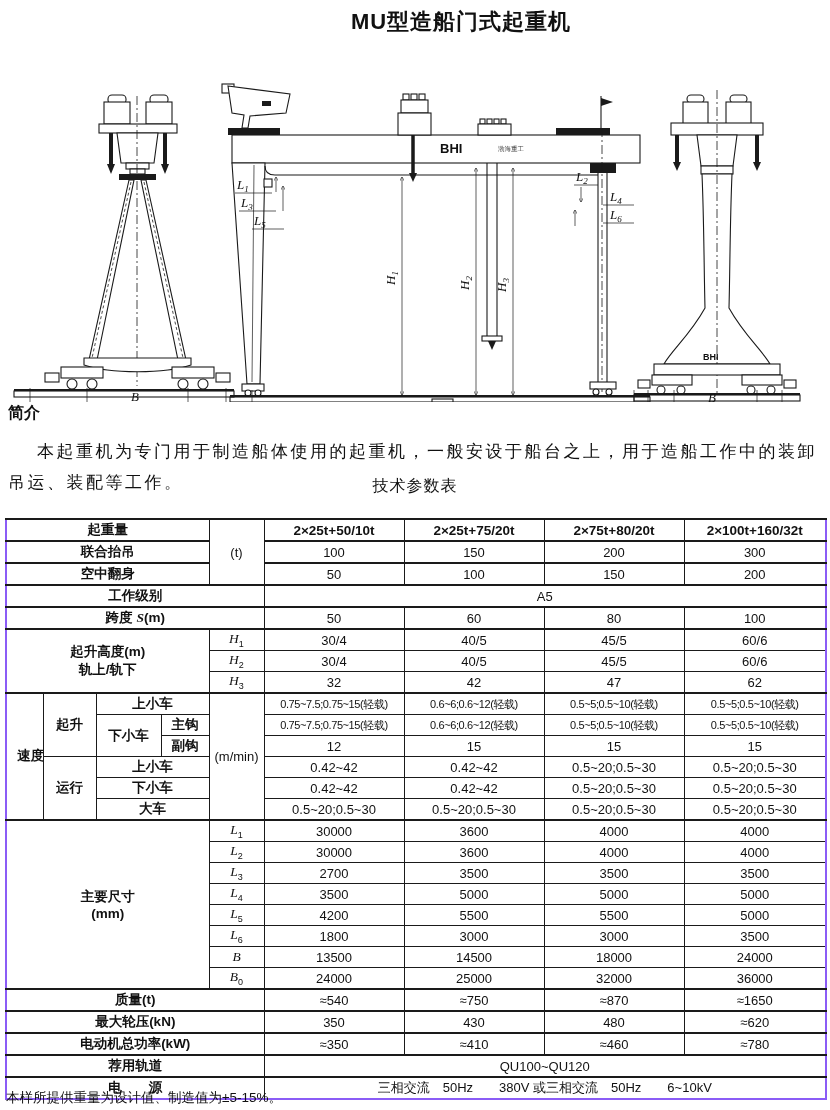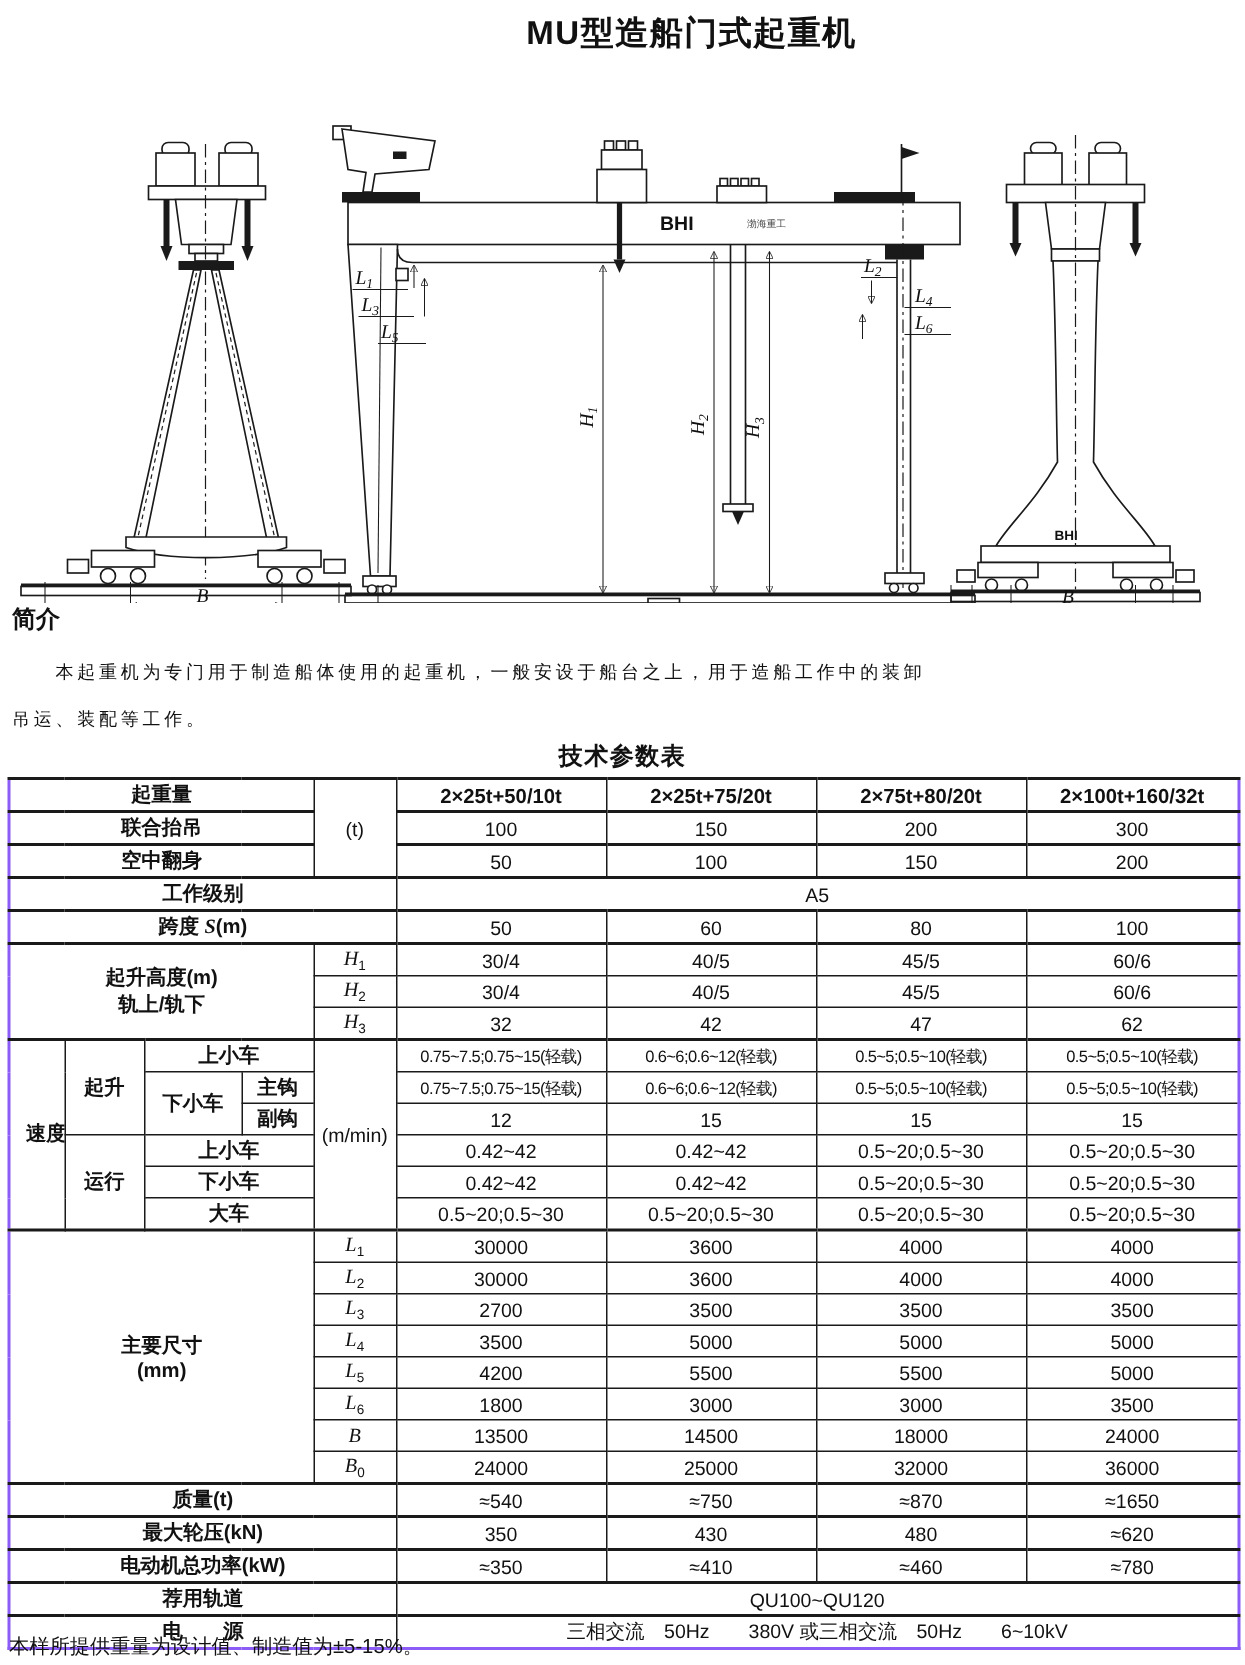--- a/index.html
+++ b/index.html
@@ -1,24 +1,24 @@
 <!DOCTYPE html>
 <html><head>
 <meta charset="utf-8">
 <style>
   html,body{margin:0;padding:0;background:#fff;}
   body{width:830px;height:1110px;position:relative;overflow:hidden;
        font-family:"Liberation Sans",sans-serif;color:#111;}
   .abs{position:absolute;}
   #title{top:7px;left:0;width:100%;text-align:center;font-size:22px;font-weight:bold;letter-spacing:1px;padding-left:46px;}
   #intro-h{top:403px;left:8px;font-size:16px;font-weight:bold;}
-  .para{font-size:12px;letter-spacing:2.5px;white-space:nowrap;}
+  .para{font-size:17px;letter-spacing:2.5px;white-space:nowrap;}
   #p1{top:440px;left:37px;width:793px;overflow:hidden;}
   #p2{top:471px;left:8px;}
-  #tbl-title{top:494px;left:0;width:100%;text-align:center;font-size:16px;font-weight:bold;letter-spacing:1px;}
+  #tbl-title{top:476px;left:0;width:100%;text-align:center;font-size:16px;font-weight:normal;letter-spacing:1px;}
   #foot{top:1089px;left:6px;font-size:13.5px;}
 
   table{position:absolute;top:518px;left:5px;width:820px;border-collapse:collapse;
         table-layout:fixed;border:2px solid #8b5cf6;}
   td{border:1px solid #1a1a1a;text-align:center;vertical-align:middle;font-size:13px;
      height:20px;padding:0 1px;overflow:hidden;white-space:nowrap;}
   tr.bt > td{border-top-width:2px;}
   td.lb{font-weight:bold;font-size:13.5px;}
   td.sm{font-size:11px;letter-spacing:-0.4px;margin-top:48px;}
   td.vt span{display:inline-block;width:15px;word-break:break-all;line-height:1.25;text-align:center;}

